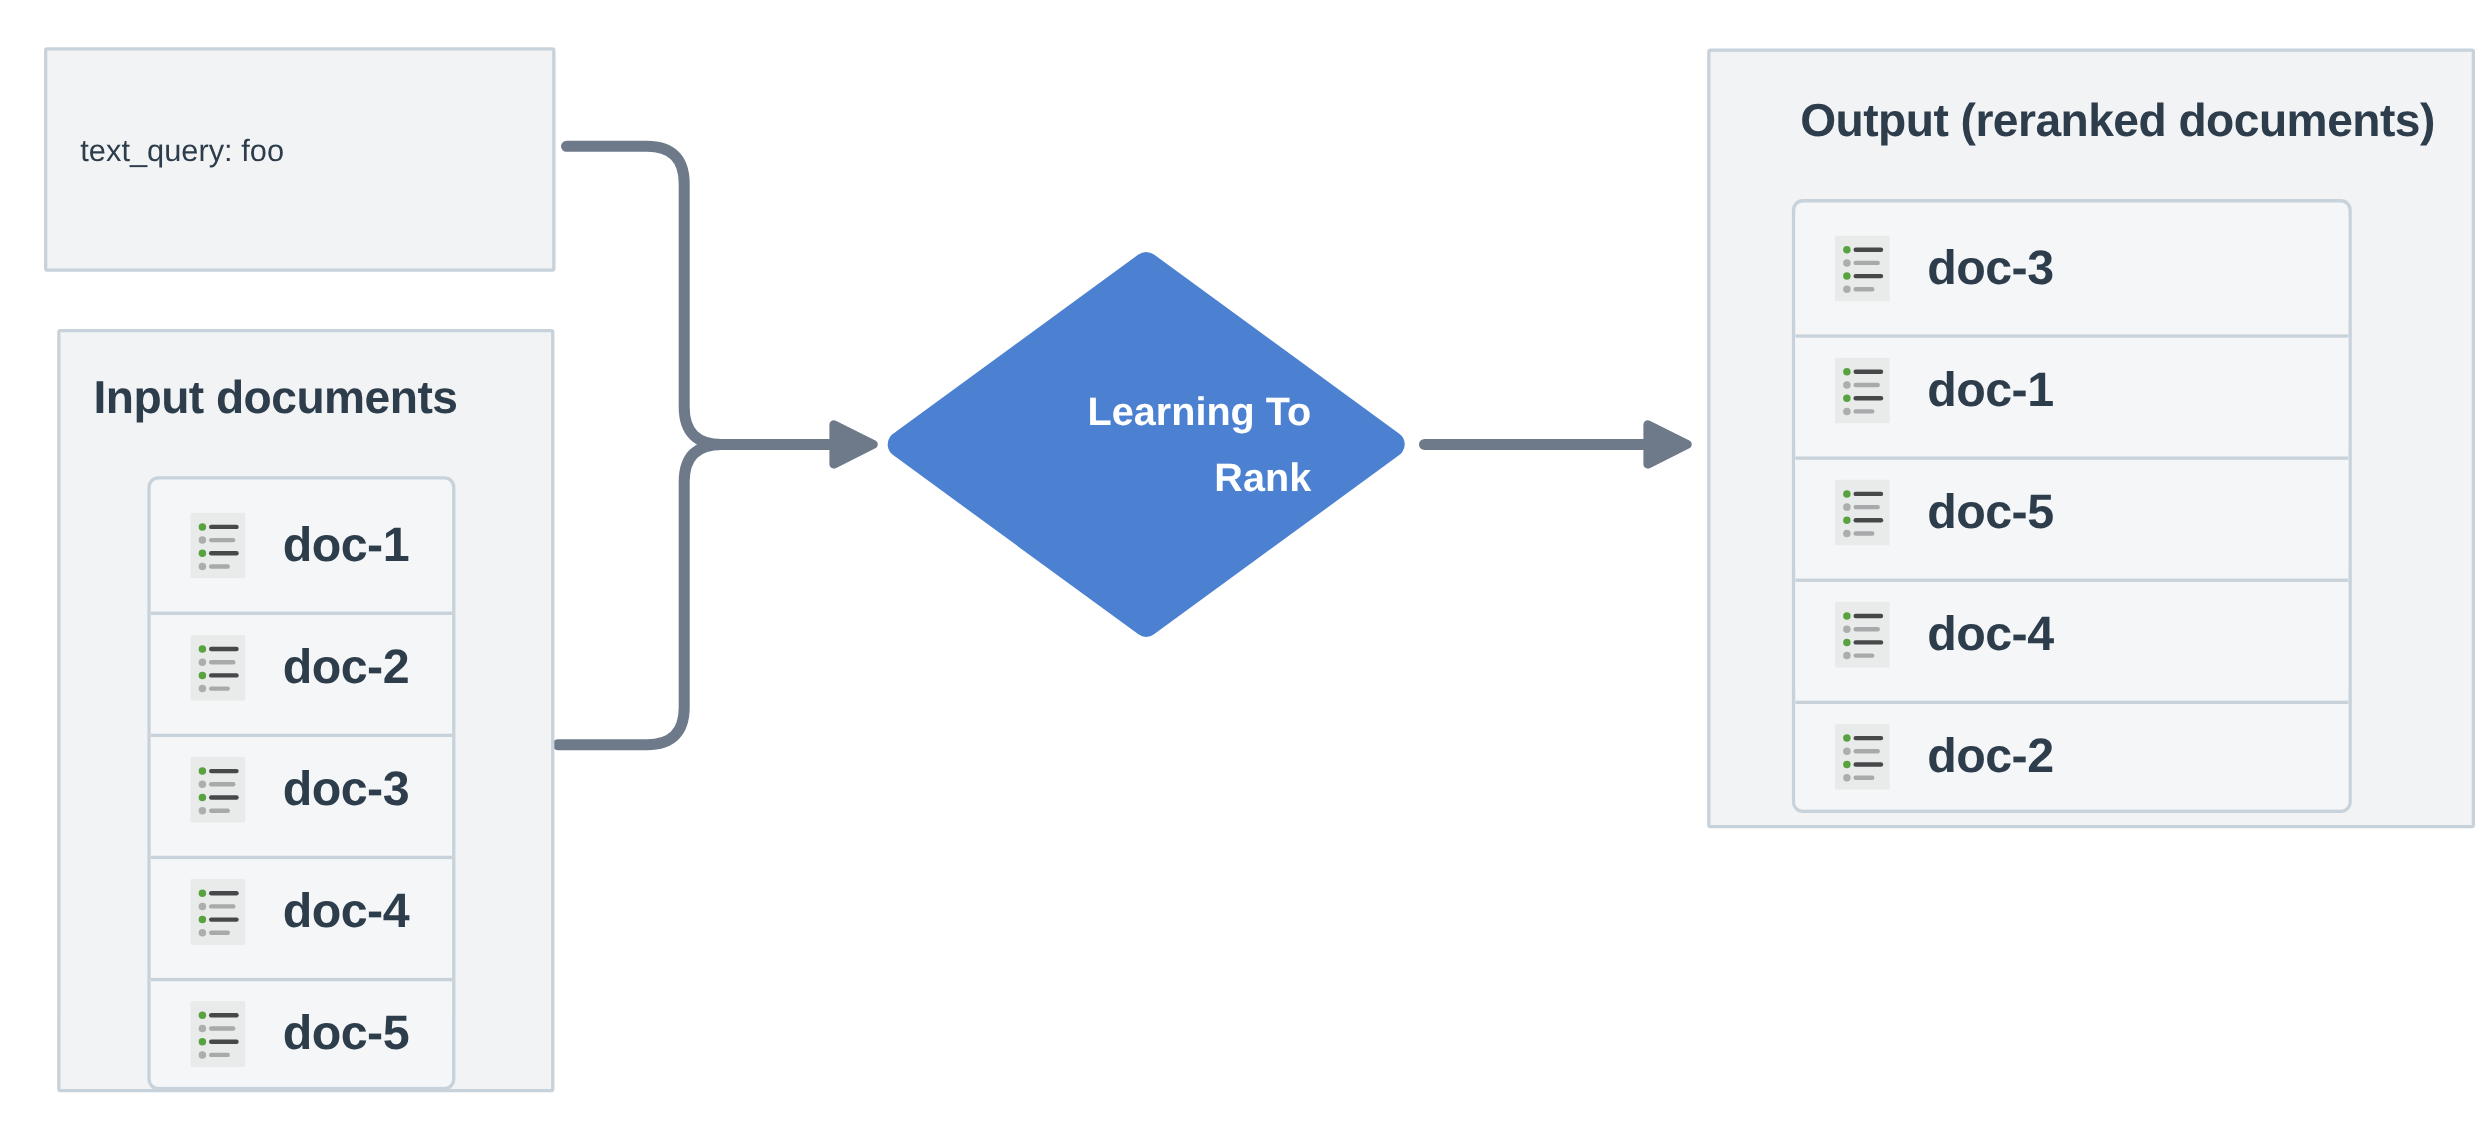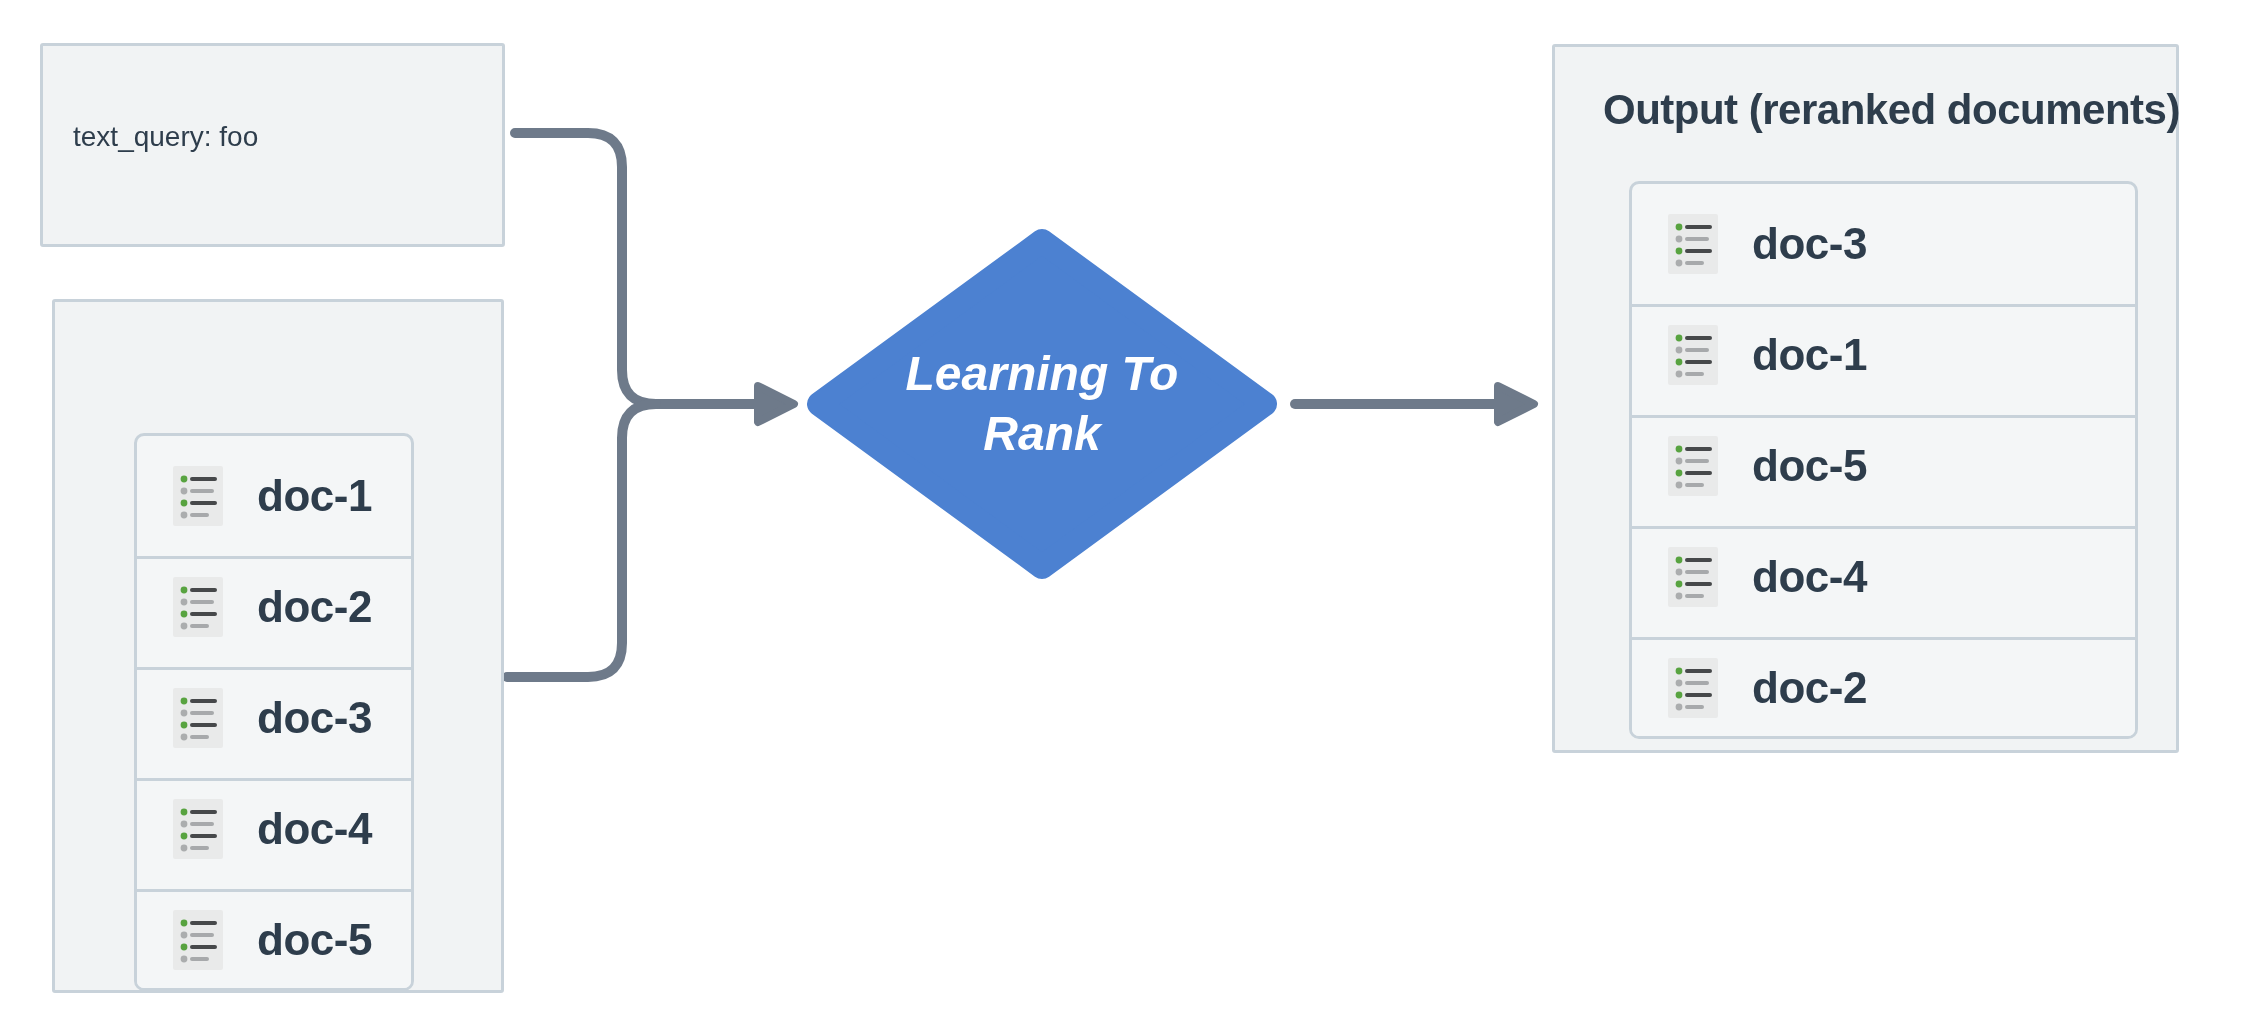--- a/index.html
+++ b/index.html
@@ -46,21 +46,21 @@
   #search-panel { left: 40px; top: 43px; width: 465px; height: 204px; padding: 32px 30px 0 30px; }
   #search-panel .query-line {
     margin-top: 34px;
     font-size: 28px;
     line-height: 50px;
     font-weight: normal;
     white-space: nowrap;
   }
 
   #input-panel { left: 52px; top: 299px; width: 452px; height: 694px; padding: 34px 0 0 30px; }
-  #output-panel { left: 1552px; top: 44px; width: 627px; height: 709px; padding: 38px 0 0 48px; }
+  #output-panel { left: 1552px; top: 44px; width: 698px; height: 709px; padding: 38px 0 0 48px; text-align: center; }
 
   .doc-list {
     position: absolute;
     border: 3px solid var(--list-border);
     border-radius: 10px;
     background: var(--row-bg);
     overflow: hidden;
     box-sizing: border-box;
   }
   #input-doc-list  { left: 79px;  top: 131px; width: 280px; }
@@ -84,26 +84,25 @@
     letter-spacing: -0.5px;
     white-space: nowrap;
   }
 
   #ranker-label {
     position: absolute;
     z-index: 3;
     left: 892px;
     top: 344px;
     width: 300px;
-    text-align: center;
-    font-size: 48px;
+    text-align: right;
+    font-size: 36px;
     line-height: 60px;
     font-weight: bold;
     color: var(--diamond-text);
-    font-style: italic;
   }
 </style>
 </head>
 <body>
 
 <div id="canvas" style="--canvas-bg: #ffffff; --panel-bg: #f1f3f4; --panel-border: #c8d2da; --list-border: #c8d2da; --row-bg: #f4f6f7; --text: #2e3d4c; --diamond-fill: #4c81d1; --diamond-text: #ffffff; --arrow: #6e7a8a; --icon-bg: #e9eaea; --icon-line-dark: #46484a; --icon-line-gray: #a7a9ab; --icon-bullet-green: #58a340; --icon-bullet-gray: #abadae;">
 
   <svg id="flow-svg" width="2256" height="1034" viewBox="0 0 2256 1034" aria-hidden="true">
 
     <path d="M515 133 H588 Q622 133 622 167 V370 Q622 404 656 404 H756" style="stroke:var(--arrow)" fill="none" stroke-width="10" stroke-linecap="round" stroke-linejoin="round"></path>
@@ -117,20 +116,21 @@
     <path d="M1295 404 H1494" style="stroke:var(--arrow)" fill="none" stroke-width="10" stroke-linecap="round"></path>
 
     <path d="M1498 386 L1534 404 L1498 422 Z" style="fill:var(--arrow); stroke:var(--arrow)" stroke-width="8" stroke-linejoin="round"></path>
   </svg>
 
   <div class="panel" id="search-panel">
     <div class="query-line">text_query: foo</div>
   </div>
 
   <div class="panel" id="input-panel">
+    <h2>Input documents</h2>
     <div class="doc-list" id="input-doc-list">
   <div class="doc-row">
     <svg class="doc-icon" viewBox="0 0 50 60" aria-hidden="true">
       <rect x="0" y="0" width="50" height="60" rx="2" fill="#e9eaea"></rect>
       <circle cx="11" cy="13" r="3.4" fill="#58a340"></circle>
       <line x1="19" y1="13" x2="42" y2="13" stroke="#46484a" stroke-width="4" stroke-linecap="round"></line>
       <circle cx="11" cy="25" r="3.4" fill="#abadae"></circle>
       <line x1="19" y1="25" x2="39" y2="25" stroke="#a7a9ab" stroke-width="4" stroke-linecap="round"></line>
       <circle cx="11" cy="37" r="3.4" fill="#58a340"></circle>
       <line x1="19" y1="37" x2="42" y2="37" stroke="#46484a" stroke-width="4" stroke-linecap="round"></line>

